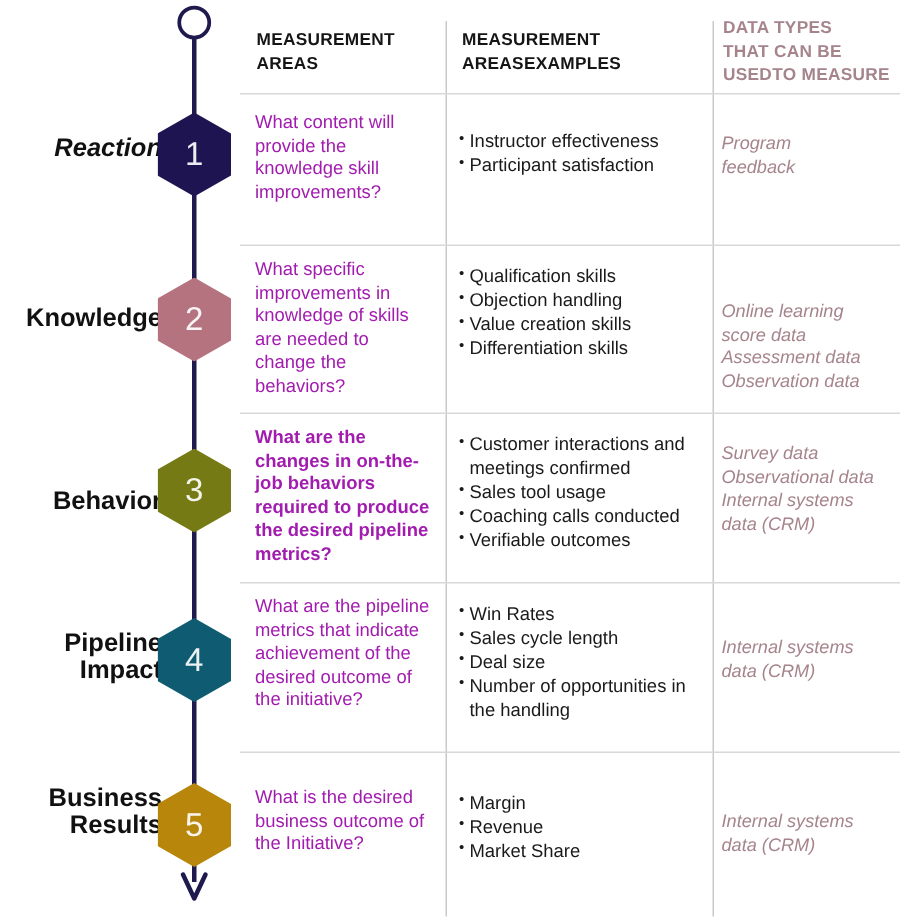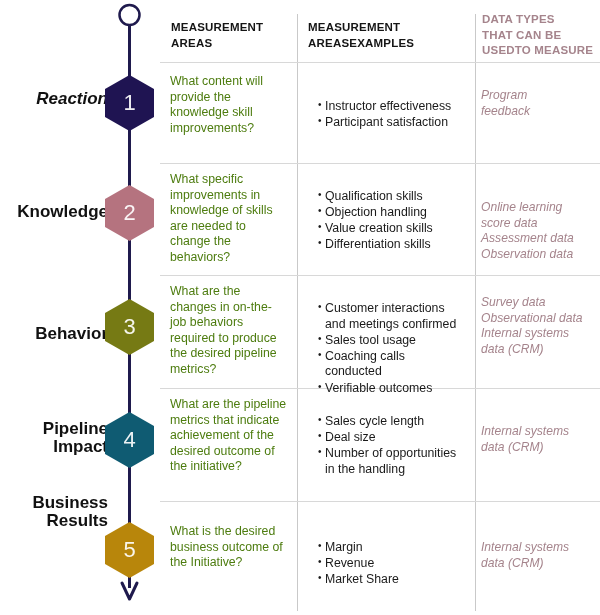--- a/index.html
+++ b/index.html
@@ -109,33 +109,33 @@
     line-height: 1;
     font-family: "Liberation Sans", sans-serif;
   }
 
   .q-cell {
     position: absolute;
     left: 170px;
     width: 118px;
     font-size: 12.3px;
     line-height: 1.27;
-    color: #4d7c0f;
+    color: #a21caf;
   }
 
   .ex-cell {
     position: absolute;
     left: 306px;
     width: 166px;
     font-size: 12.3px;
     line-height: 1.27;
     color: #1a1a1a;
   }
   .ex-cell ul {
-    margin: 12px;
+    margin: 0;
     padding: 0;
     list-style: none;
   }
   .ex-cell li {
     position: relative;
     padding-left: 7px;
     margin: 0 0 0.5px 0;
   }
   .ex-cell li::before {
     content: "\2022";
@@ -219,21 +219,21 @@
 score data
 Assessment data
 Observation data</div>
   </div>
 
   <div class="row" style="top:0;">
     <div class="stage-label" style="top:325px;">Behavior</div>
     <div class="hex" id="hex-2" style="top: 299px; background: rgb(118, 122, 20);">
       <span class="hex-num">3</span>
     </div>
-    <div class="q-cell" style="top:284px;">What are the changes in on-the-job behaviors required to produce the desired pipeline metrics?</div>
+    <div class="q-cell" style="top:284px;font-weight:bold;">What are the changes in on-the-job behaviors required to produce the desired pipeline metrics?</div>
     <div class="ex-cell" style="top:289px;">
       <ul id="ex-2">
           <li>Customer interactions and meetings confirmed</li>
           <li>Sales tool usage</li>
           <li>Coaching calls conducted</li>
           <li>Verifiable outcomes</li>
         </ul>
     </div>
     <div class="dt-cell" style="top:295px;">Survey data
 Observational data
@@ -243,31 +243,32 @@
 
   <div class="row" style="top:0;">
     <div class="stage-label" style="top:420px;">Pipeline
 Impact</div>
     <div class="hex" id="hex-3" style="top: 412px; background: rgb(15, 91, 114);">
       <span class="hex-num">4</span>
     </div>
     <div class="q-cell" style="top:397px;">What are the pipeline metrics that indicate achievement of the desired outcome of the initiative?</div>
     <div class="ex-cell" style="top:402px;">
       <ul id="ex-3">
+          <li>Win Rates</li>
           <li>Sales cycle length</li>
           <li>Deal size</li>
           <li>Number of opportunities in the handling</li>
         </ul>
     </div>
     <div class="dt-cell" style="top:424px;">Internal systems
 data (CRM)</div>
   </div>
 
   <div class="row" style="top:0;">
-    <div class="stage-label" style="top:494px;">Business
+    <div class="stage-label" style="top:523px;">Business
 Results</div>
     <div class="hex" id="hex-4" style="top: 522px; background: rgb(184, 134, 11);">
       <span class="hex-num">5</span>
     </div>
     <div class="q-cell" style="top:524px;">What is the desired business outcome of the Initiative?</div>
     <div class="ex-cell" style="top:528px;">
       <ul id="ex-4">
           <li>Margin</li>
           <li>Revenue</li>
           <li>Market Share</li>

